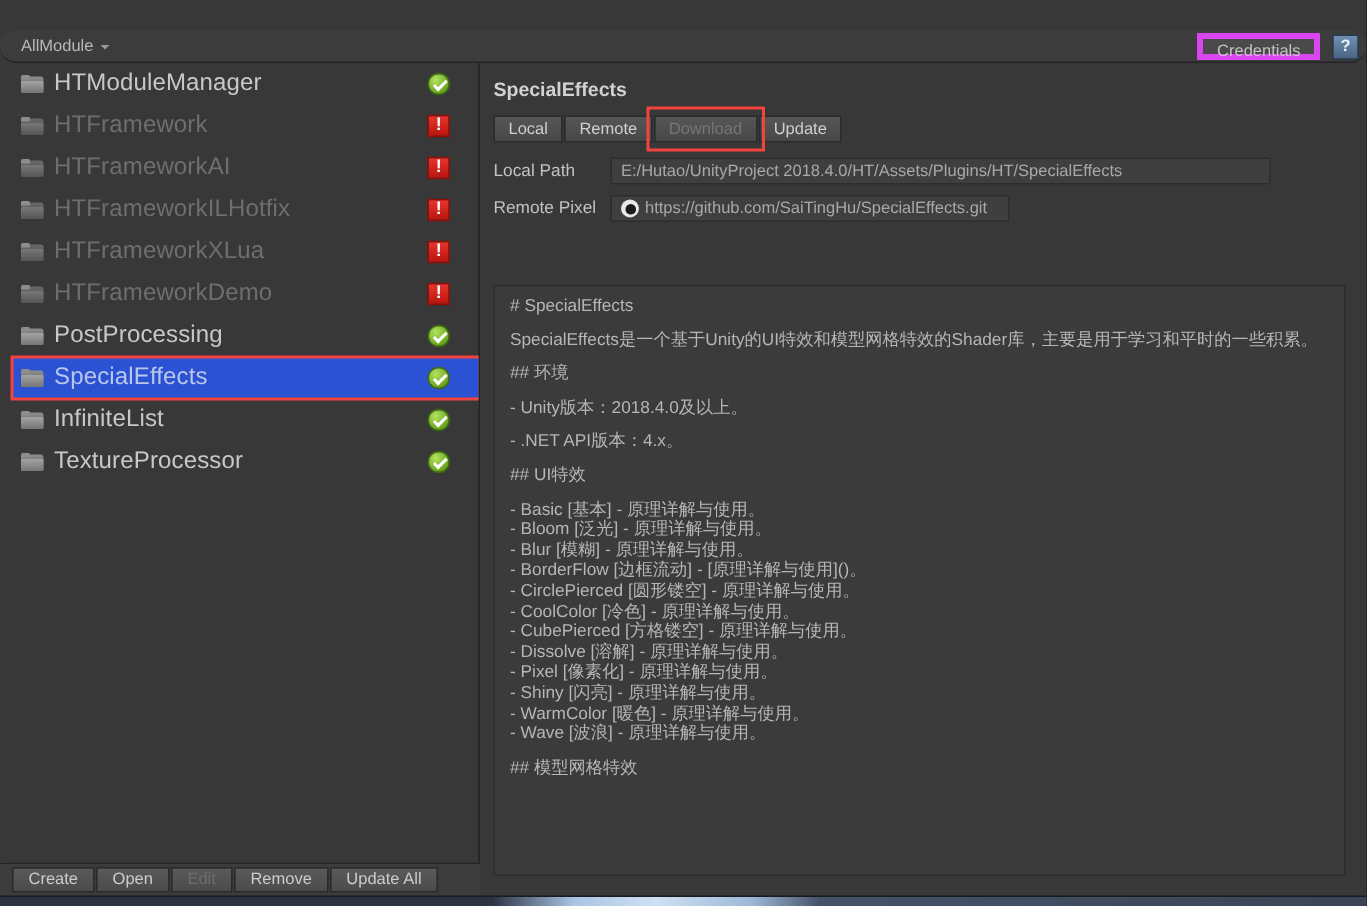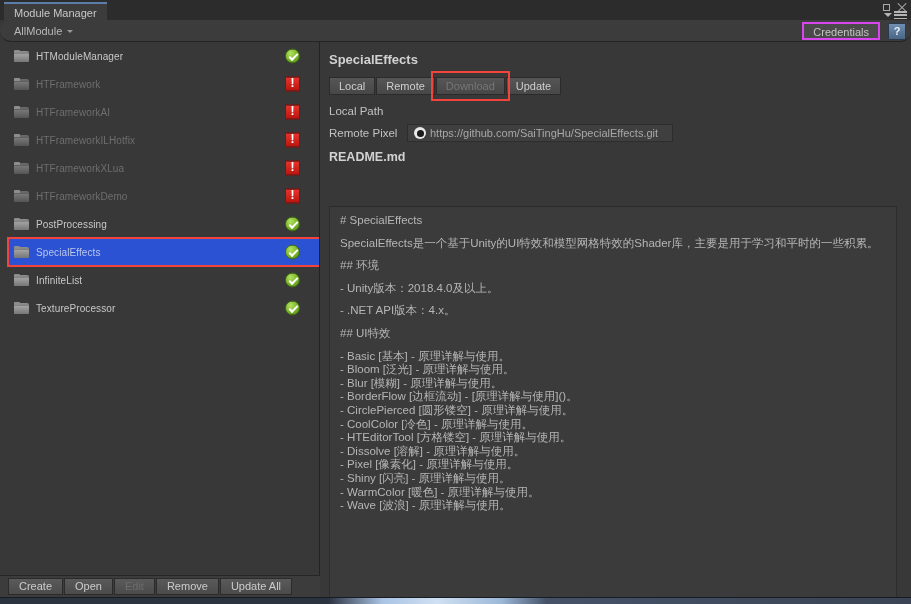--- a/index.html
+++ b/index.html
@@ -81,21 +81,21 @@
     position: absolute; right: 5px; top: 7px;
     width: 0; height: 0;
     border-left: 3px solid transparent;
     border-right: 3px solid transparent;
     border-top: 3px solid #9a9a9a;
   }
   .credentials-btn {
     position: absolute; right: 31px; top: 2px;
     height: 18px; padding: 0 9px;
     background: #4a4a4a;
-    border: 2px solid #d946ef;
+    border: 4px solid #d946ef;
     color: #c4c4c4; font-size: 11px; line-height: 17px;
     white-space: nowrap;
   }
   .help-btn {
     position: absolute; right: 5px; top: 3px;
     width: 18px; height: 17px;
     background: linear-gradient(#6f8fb4, #4a6584);
     border: 1px solid #2a3a4a;
     border-radius: 1px;
     color: #e8f0fa; font-size: 11px; font-weight: bold;
@@ -143,21 +143,21 @@
     border-top: none; padding: 0;
   }
   .folder-icon .front {
     position: absolute; left: 0; top: 4px; width: 15px; height: 8px;
     background: linear-gradient(#a3a3a3, #767676);
     border-radius: 1px;
   }
   .mod-row.dim .folder-icon .back { background: linear-gradient(#6a6a6a,#474747); }
   .mod-row.dim .folder-icon .front { background: linear-gradient(#787878,#555); }
   .mod-name {
-    font-size: 10px; color: #c8c8c8;
+    font-size: 16px; color: #c8c8c8;
     white-space: nowrap; letter-spacing: 0.1px;
   }
   .mod-row.dim .mod-name { color: #6e6e6e; }
   .mod-row.selected .mod-name { color: #b9c6ea; }
   .status {
     position: absolute; right: 20px; top: 50%; transform: translateY(-50%);
     width: 15px; height: 15px;
   }
   .status.ok {
     border-radius: 50%;
@@ -276,33 +276,20 @@
     background: linear-gradient(to right,
       #2b3240 0%, #2b3240 36%, #aac4e4 42%, #cfe0f2 48%, #9db8d8 55%, #455268 60%, #3a4454 100%);
     border-top: 1px solid #171b22;
   }
 </style>
 </head>
 <body>
 
 <div id="root">
 
-  <div class="chrome-top">
-    <div class="tab-strip">
-      <div class="tab">Module Manager</div>
-    </div>
-    <div class="win-btns">
-      <div class="win-sq"></div>
-      <div class="win-x"></div>
-    </div>
-    <div class="win-menu">
-      <div class="caret-dn"></div>
-      <div class="hamb"></div>
-    </div>
-  </div>
 
   <div class="toolbar">
     <div class="dd-allmodule">
       <span>AllModule</span>
       <span class="caret"></span>
     </div>
     <div class="credentials-btn">Credentials</div>
     <div class="help-btn">?</div>
   </div>
 
@@ -416,54 +403,57 @@
     <div class="tab-row" id="tab-row">
         <div class="seg-btn">Local</div>
         <div class="seg-btn">Remote</div>
         <div class="seg-btn disabled">Download</div>
         <div class="seg-btn">Update</div>
         <div class="highlight-box" style="left: 104px; top: -4px; width: 75px; height: 26px;"></div>
       </div>
 
     <div class="path-row">
       <div class="path-label">Local Path</div>
+      <div class="path-field" style="width:440px">
+        <span>E:/Hutao/UnityProject 2018.4.0/HT/Assets/Plugins/HT/SpecialEffects</span>
+      </div>
     </div>
 
     <div class="path-row">
       <div class="path-label">Remote Pixel</div>
       <div class="path-field" style="width:266px">
         <span class="gh-icon"></span>
         <span>https://github.com/SaiTingHu/SpecialEffects.git</span>
       </div>
     </div>
 
-    <div class="readme-title">README.md</div>
     <div class="readme-box" id="readme-box">
         <div class="md-line"># SpecialEffects</div>
         <div class="md-gap"></div>
         <div class="md-line">SpecialEffects是一个基于Unity的UI特效和模型网格特效的Shader库，主要是用于学习和平时的一些积累。</div>
         <div class="md-gap"></div>
         <div class="md-line">## 环境</div>
         <div class="md-gap"></div>
         <div class="md-line">- Unity版本：2018.4.0及以上。</div>
         <div class="md-gap"></div>
         <div class="md-line">- .NET API版本：4.x。</div>
         <div class="md-gap"></div>
         <div class="md-line">## UI特效</div>
         <div class="md-gap"></div>
         <div class="md-line">- Basic [基本] - 原理详解与使用。</div>
         <div class="md-line">- Bloom [泛光] - 原理详解与使用。</div>
         <div class="md-line">- Blur [模糊] - 原理详解与使用。</div>
         <div class="md-line">- BorderFlow [边框流动] - [原理详解与使用]()。</div>
         <div class="md-line">- CirclePierced [圆形镂空] - 原理详解与使用。</div>
         <div class="md-line">- CoolColor [冷色] - 原理详解与使用。</div>
-        <div class="md-line">- HTEditorTool [方格镂空] - 原理详解与使用。</div>
+        <div class="md-line">- CubePierced [方格镂空] - 原理详解与使用。</div>
         <div class="md-line">- Dissolve [溶解] - 原理详解与使用。</div>
         <div class="md-line">- Pixel [像素化] - 原理详解与使用。</div>
         <div class="md-line">- Shiny [闪亮] - 原理详解与使用。</div>
         <div class="md-line">- WarmColor [暖色] - 原理详解与使用。</div>
         <div class="md-line">- Wave [波浪] - 原理详解与使用。</div>
         <div class="md-gap"></div>
+        <div class="md-line">## 模型网格特效</div>
       </div>
   </div>
 
   <div class="taskbar"></div>
 </div>
 
 </body></html>

